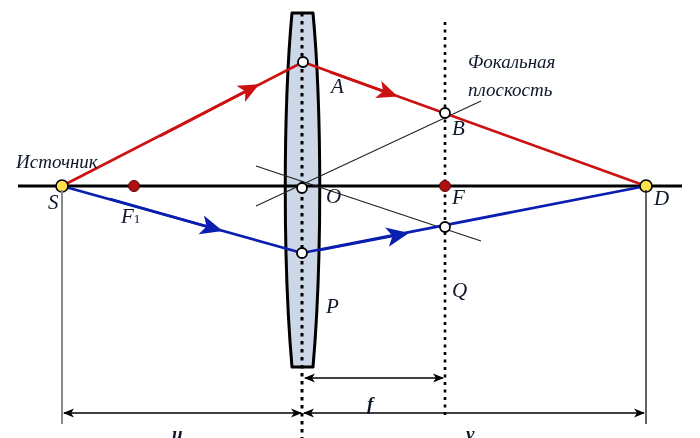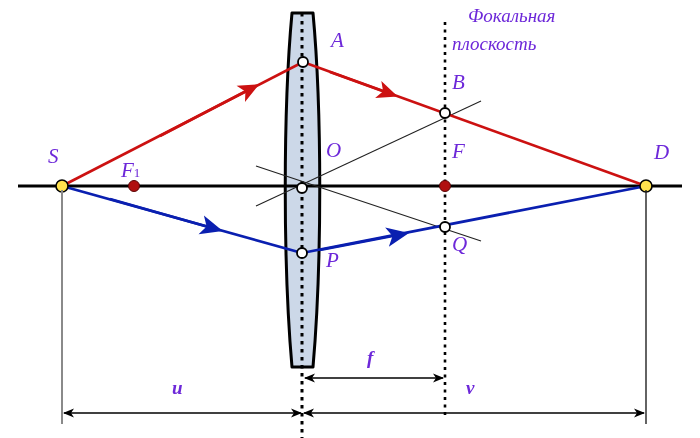--- a/index.html
+++ b/index.html
@@ -1,21 +1,21 @@
 <!DOCTYPE html>
 <html><head>
 <meta charset="utf-8">
 <style>
   html,body{margin:0;padding:0;background:#ffffff;}
   body{width:700px;height:438px;overflow:hidden;
        font-family:"Liberation Serif",serif;}
   #stage{position:relative;width:700px;height:438px;background:#fff;}
   svg#diagram{position:absolute;left:0;top:0;width:700px;height:438px;}
   .lbl{position:absolute;font-family:"Liberation Serif",serif;font-style:italic;
-       color:#6d28d9;white-space:nowrap;line-height:1;}
+       color:#0f172a;white-space:nowrap;line-height:1;margin-top:46px;}
   .lbl-pt{font-size:21px;}
   .lbl-dim{font-size:19px;font-weight:bold;}
   .lbl-word{font-size:19px;}
   .lbl-sub{font-size:13px;font-style:normal;}
 </style>
 </head>
 <body>
 
 <div id="stage">
 
@@ -78,23 +78,24 @@
     <line x1="62" y1="190" x2="62" y2="424" stroke="#8a8a8a" stroke-width="2"></line>
     <line x1="646" y1="190" x2="646" y2="424" stroke="#222222" stroke-width="1.4"></line>
 
     <line x1="305" y1="378" x2="443" y2="378" stroke="#000" stroke-width="1.6" marker-start="url(#arrBlkStart)" marker-end="url(#arrBlkEnd)"></line>
 
     <line x1="64" y1="413" x2="301" y2="413" stroke="#000" stroke-width="1.6" marker-start="url(#arrBlkStart)" marker-end="url(#arrBlkEnd)"></line>
 
     <line x1="304" y1="413" x2="644" y2="413" stroke="#000" stroke-width="1.6" marker-start="url(#arrBlkStart)" marker-end="url(#arrBlkEnd)"></line>
   </svg>
 
+  <div class="lbl lbl-word" style="left:16px;  top:106px;">Источник</div>
 
   <div class="lbl lbl-word" style="left:468px; top:6px;">Фокальная</div>
-  <div class="lbl lbl-word" style="left:452px; top:34px;">плоскость</div>
+  <div class="lbl lbl-word" style="left:468px; top:34px;">плоскость</div>
 
   <div class="lbl lbl-pt" style="left:48px;  top:146px;">S</div>
 
   <div class="lbl lbl-pt" style="left:121px; top:160px;"><span>F</span><span class="lbl-sub">1</span></div>
 
   <div class="lbl lbl-pt" style="left:331px; top:30px;">A</div>
 
   <div class="lbl lbl-pt" style="left:326px; top:140px;">O</div>
 
   <div class="lbl lbl-pt" style="left:326px; top:250px;">P</div>

